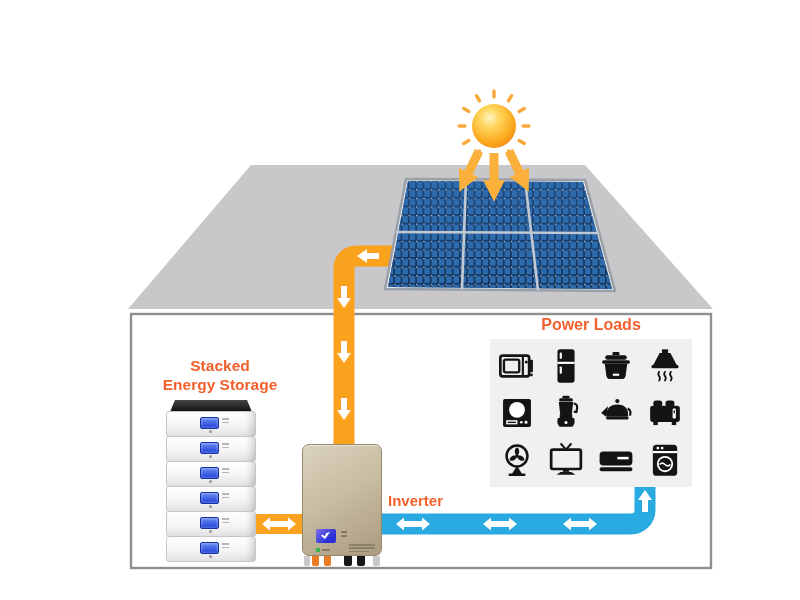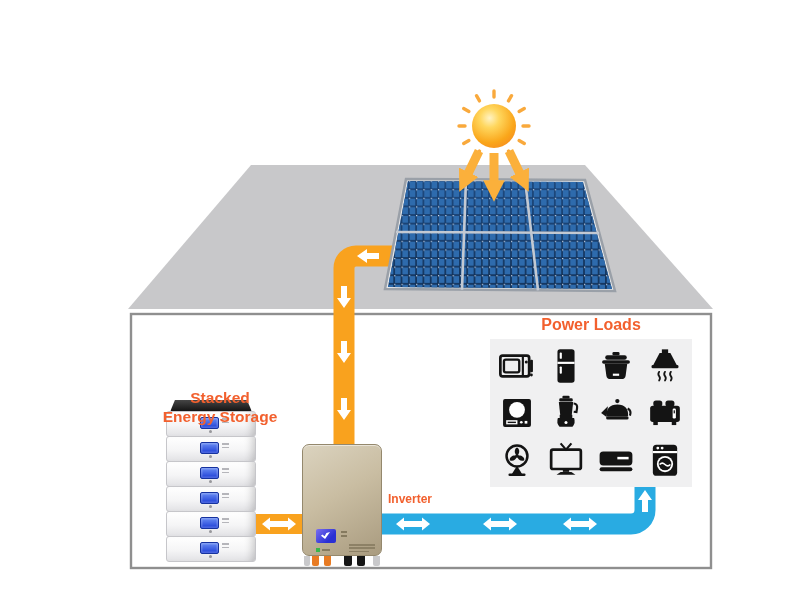--- a/index.html
+++ b/index.html
@@ -2,22 +2,22 @@
 <html><head>
 <meta charset="utf-8">
 <style>
   html,body{margin:0;padding:0;background:#fff;}
   #stage{position:relative;width:800px;height:600px;background:#fff;overflow:hidden;
          font-family:"Liberation Sans",sans-serif;}
   .abs{position:absolute;}
   svg.layer{position:absolute;left:0;top:0;}
   
   .lbl{position:absolute;color:#F2602E;line-height:1.22;font-weight:bold;}
-  #lbl-storage{left:140px;top:357px;width:160px;font-size:15.5px;text-align:center;white-space:pre-line;margin-top:32px;}
-  #lbl-inverter{left:388px;top:492px;font-size:12px;}
+  #lbl-storage{left:140px;top:357px;width:160px;font-size:15.5px;text-align:center;white-space:pre-line;}
+  #lbl-inverter{left:388px;top:492px;font-size:15px;}
   #lbl-loads{left:490px;top:315px;width:202px;font-size:16px;text-align:center;}
   
   #battery{left:166px;top:400px;width:90px;height:168px;}
   #bat-cap{position:absolute;left:4px;right:4px;top:0;height:12px;border-radius:3px;
     background:linear-gradient(#464646,#101010);
     -webkit-clip-path:polygon(0 100%,6% 0,94% 0,100% 100%);clip-path:polygon(0 100%,6% 0,94% 0,100% 100%);}
   #bat-mods{position:absolute;left:0;top:12px;width:90px;}
   .bmod{position:relative;height:26px;border:1px solid #c6c6ca;border-radius:3px;margin-top:-1px;
     box-sizing:border-box;background:linear-gradient(180deg,#ffffff 0%,#f5f5f6 55%,#e2e2e5 100%);
     box-shadow:inset -9px 0 10px -7px rgba(0,0,0,.22);}

